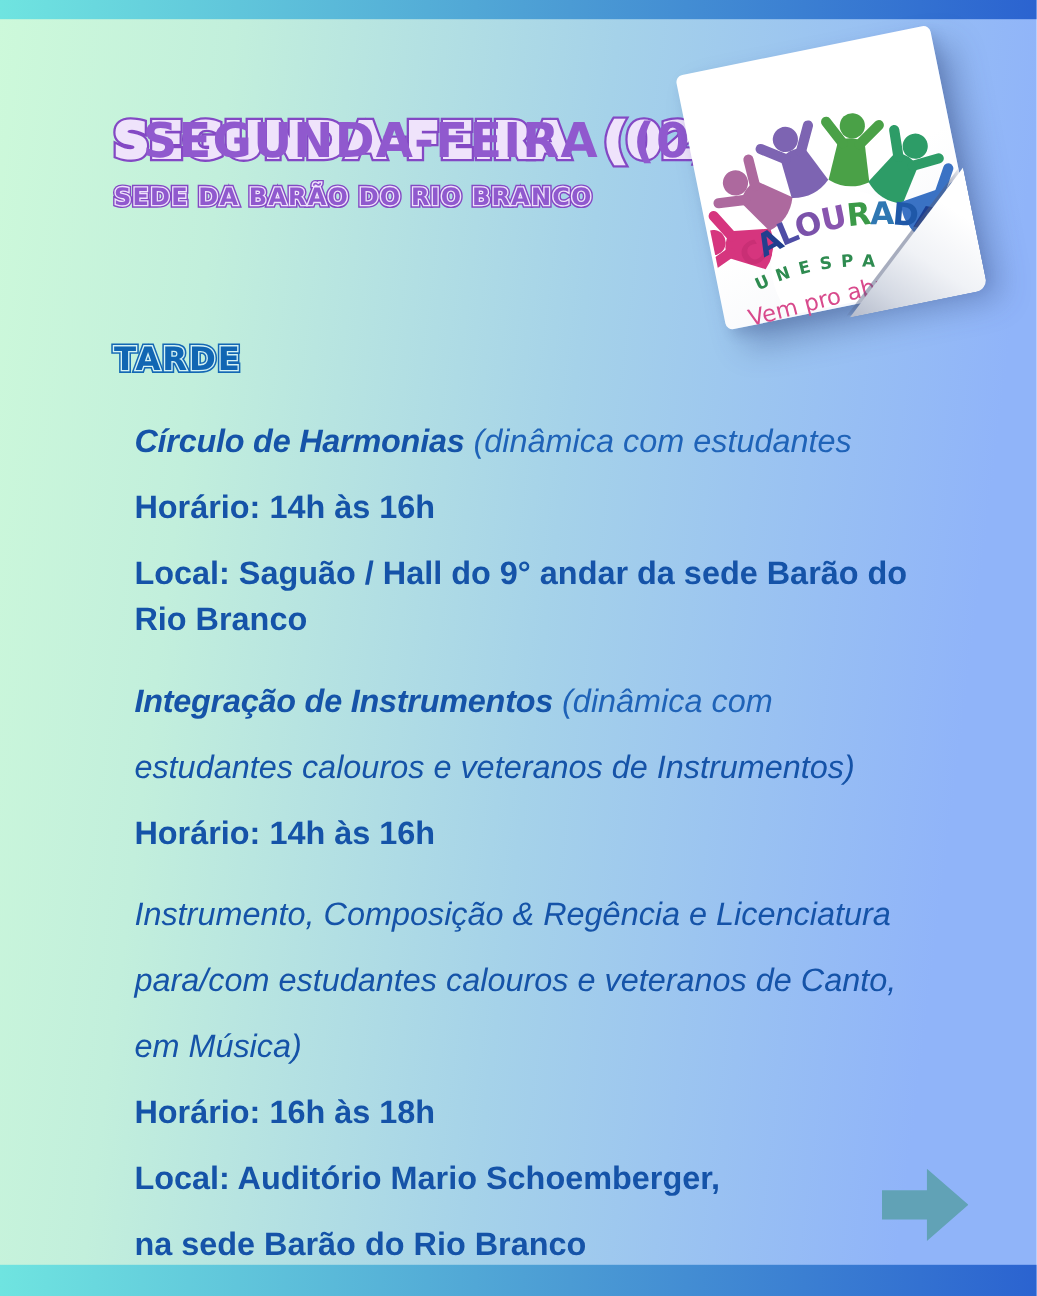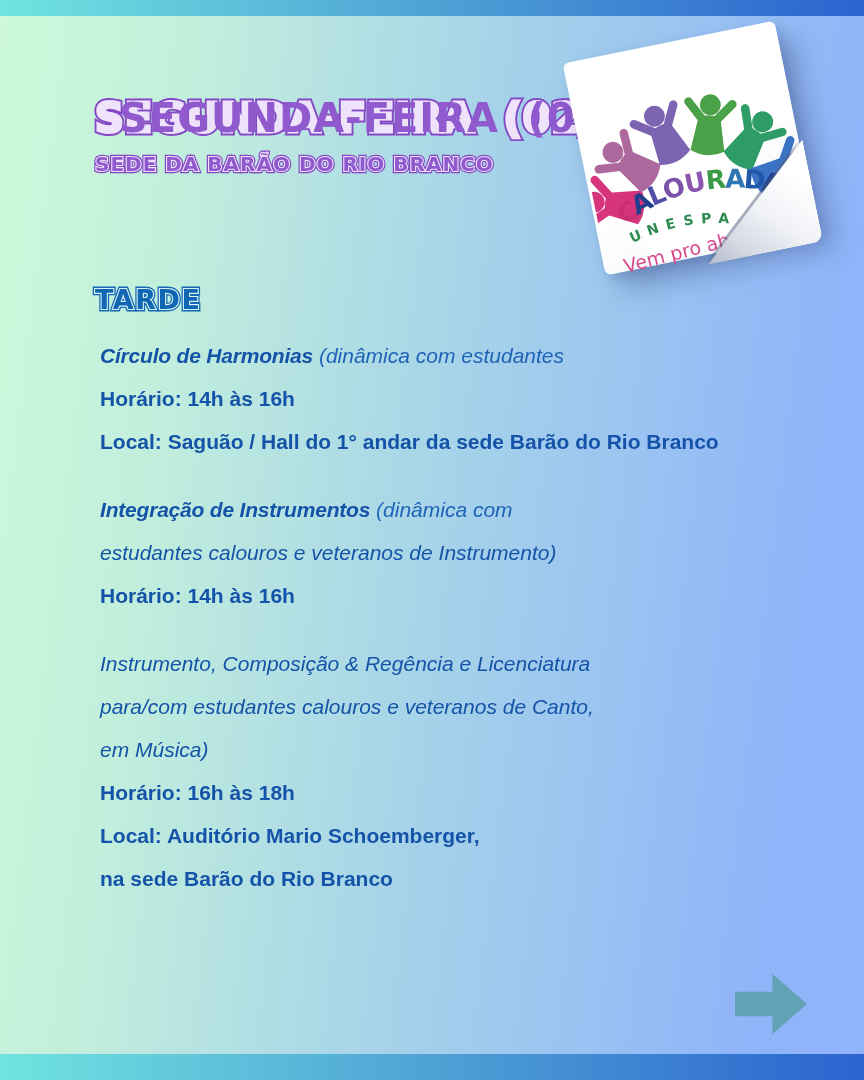--- a/index.html
+++ b/index.html
@@ -33,21 +33,21 @@
 
   .header{position:absolute; left:95px; top:86px;}
   .title-line{font-size:40px; letter-spacing:1px;padding-left:24px;}
   .title-line + .title-line{margin-top:8px;}
   .subtitle{font-size:20px; letter-spacing:1px; margin-top:10px;}
 
   
   .main{position:absolute; left:95px; top:284px; width:705px;}
   .tarde{font-size:27px; letter-spacing:1.5px; margin-bottom:16px;}
   .event{margin-bottom:30px;}
-  .event p{margin:5px; font-size:21px; line-height:38px; color:var(--body-blue);}
+  .event p{margin:17px; font-size:27px; line-height:38px; color:var(--body-blue);}
   .etitle{font-weight:bold; font-style:italic; color:var(--body-blue); letter-spacing:-0.2px;}
   .edesc{font-style:italic; font-weight:normal; color:var(--desc-blue);}
   .ebold{font-weight:bold; color:var(--body-blue);}
 
   
   .note{
     position:absolute; left:582px; top:40px; width:216px; height:216px;
     background:linear-gradient(160deg,#ffffff 55%,#f3f5f9 100%);
     border-radius:6px;
     transform:rotate(-11.5deg);
@@ -163,29 +163,29 @@
       <span class="l-inner">TARDE</span>
       <span class="l-fill">TARDE</span>
     </div>
 
     <section class="event">
       <p>
         <span class="etitle">Círculo de Harmonias</span>
         <span class="edesc">(dinâmica com estudantes</span>
       </p>
       <p class="ebold">Horário: 14h às 16h</p>
-      <p class="ebold">Local: Saguão / Hall do 1° andar da sede Barão do Rio Branco</p>
+      <p class="ebold">Local: Saguão / Hall do 9° andar da sede Barão do Rio Branco</p>
     </section>
 
     <section class="event">
       <p>
         <span class="etitle">Integração de Instrumentos</span>
         <span class="edesc">(dinâmica com</span>
       </p>
-      <p class="edesc">estudantes calouros e veteranos de Instrumento)</p>
+      <p class="edesc">estudantes calouros e veteranos de Instrumentos)</p>
       <p class="ebold">Horário: 14h às 16h</p>
     </section>
 
     <section class="event">
       <p class="edesc">Instrumento, Composição &amp; Regência e Licenciatura</p>
       <p class="edesc">para/com estudantes calouros e veteranos de Canto,</p>
       <p class="edesc">em Música)</p>
       <p class="ebold">Horário: 16h às 18h</p>
       <p class="ebold">Local: Auditório Mario Schoemberger,</p>
       <p class="ebold">na sede Barão do Rio Branco</p>

